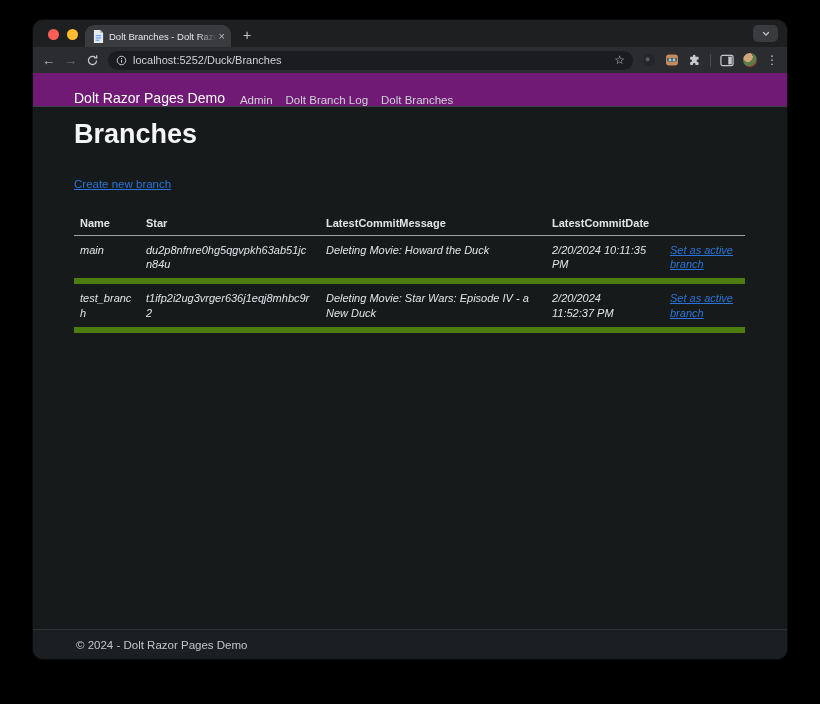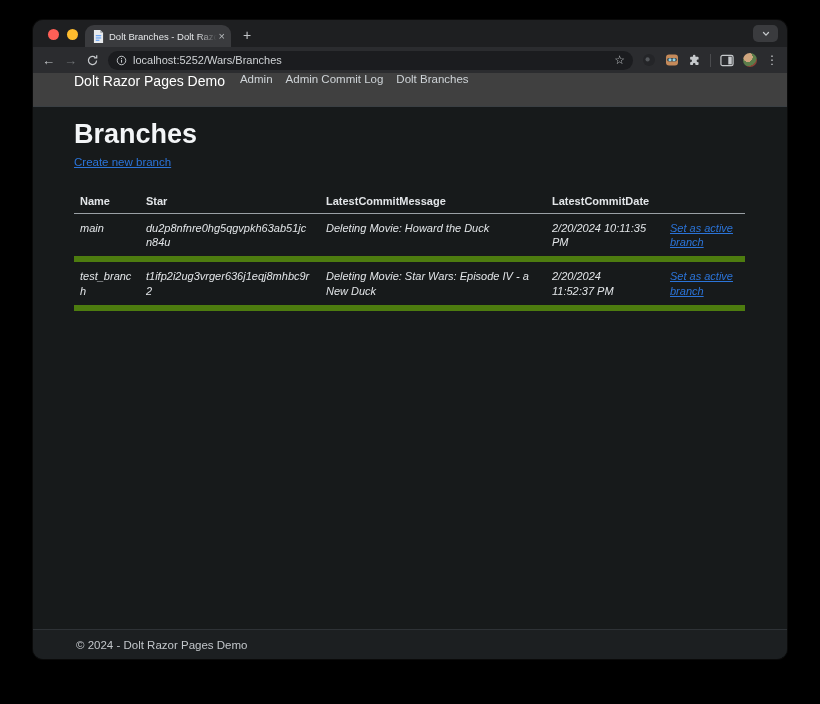--- a/index.html
+++ b/index.html
@@ -41,31 +41,31 @@
   .url-text { flex:1; font-size:11px; color:#d0d3d6; white-space:nowrap; overflow:hidden; }
   .star { font-size:12px; color:#c3c6c9; line-height:1; }
   .tool-icons { display:flex; align-items:center; gap:9px; flex:none; }
   .sep { width:1px; height:13px; background:#4a4b4e; }
   .avatar { width:14px; height:14px; border-radius:50%;
             background:radial-gradient(circle at 35% 30%, #cfa57e 0 35%, #5c7d4a 36% 65%, #8a4436 66% 100%); }
   .kebab { font-size:12px; color:#c6c9cc; line-height:1; }
 
   
   .page { flex:1; display:flex; flex-direction:column; background:#171a1b; min-height:0; }
-  .app-navbar { height:34px; flex:none; background:#404040; border-bottom:1px solid #3a3f43;
-                display:flex; align-items:flex-start; padding:0 41px; }
+  .app-navbar { height:34px; flex:none; background:#701a75; border-bottom:1px solid #3a3f43;
+                display:flex; align-items:flex-end; padding:0 41px; }
   .brand { font-size:14px; color:#fff; margin-right:15px; text-decoration:none; }
   .nav-links { display:flex; gap:13px; }
   .nav-link { font-size:11.5px; color:#ced3d7; text-decoration:none; }
 
   .content { flex:1; padding:12px 42px 0 41px; min-height:0; }
-  h1.page-title { font-size:27px; font-weight:700; color:#f3f5f7; line-height:1.18; margin-bottom:1px; }
+  h1.page-title { font-size:27px; font-weight:700; color:#f3f5f7; line-height:1.18; margin-bottom:15px; }
   .active-branch { font-size:11.5px; color:#e2e5e8; line-height:1.15; margin-top:5px; }
   .create-link { display:inline-block; font-size:11.5px; color:var(--link,#2b74d9);
-                 text-decoration:underline; margin-top:4px; line-height:1.15; }
+                 text-decoration:underline; margin-top:12px; line-height:1.15; }
 
   table.branches { margin-top:20px; width:671px; border-collapse:collapse; table-layout:fixed;
                    font-size:11px; color:#e2e5e8; }
   col.c-name{width:66px;} col.c-hash{width:180px;} col.c-msg{width:226px;}
   col.c-date{width:118px;} col.c-act{width:81px;}
   .branches th { text-align:left; font-weight:700; padding:5px 8px 6px 6px;
                  border-bottom:1px solid #9aa0a5; }
   .branches td { vertical-align:top; padding:7px 8px 7px 6px; line-height:1.3;
                  border-bottom:6px solid #4d7c0f; overflow-wrap:break-word;font-style:italic; }
   .branches a { color:var(--link,#2b74d9); text-decoration:underline; }
@@ -112,21 +112,21 @@
     <svg class="icon-svg" width="13" height="13" viewBox="0 0 16 16">
       <path d="M13 8a5 5 0 1 1-1.4-3.5" fill="none" stroke="#c6c9cc" stroke-width="1.5"></path>
       <path d="M13.2 1.6v3.2H10" fill="none" stroke="#c6c9cc" stroke-width="1.5"></path>
     </svg>
     <div class="omnibox">
       <svg class="icon-svg" width="11" height="11" viewBox="0 0 16 16">
         <circle cx="8" cy="8" r="6.2" fill="none" stroke="#c6c9cc" stroke-width="1.4"></circle>
         <rect x="7.3" y="7" width="1.5" height="4.2" fill="#c6c9cc"></rect>
         <rect x="7.3" y="4.4" width="1.5" height="1.5" fill="#c6c9cc"></rect>
       </svg>
-      <span class="url-text">localhost:5252/Wars/Branches</span>
+      <span class="url-text">localhost:5252/Duck/Branches</span>
       <span class="star">☆</span>
     </div>
     <div class="tool-icons">
       <svg class="icon-svg" width="14" height="14" viewBox="0 0 14 14">
         <circle cx="7" cy="7" r="6" fill="#242528"></circle>
         <path d="M7 1a6 6 0 0 1 0 12 6 6 0 0 0 0-12z" fill="#8d9196"></path>
         <circle cx="5.6" cy="6.4" r="2.1" fill="#55585c"></circle>
       </svg>
       <svg class="icon-svg" width="14" height="14" viewBox="0 0 14 14">
         <rect x="1" y="1.5" width="12" height="11" rx="3" fill="#c58a5a"></rect>
@@ -145,21 +145,21 @@
       <span class="avatar"></span>
       <span class="kebab">⋮</span>
     </div>
   </div>
 
   <div class="page">
     <div class="app-navbar">
       <a class="brand">Dolt Razor Pages Demo</a>
       <nav class="nav-links">
         <a class="nav-link">Admin</a>
-        <a class="nav-link">Admin Commit Log</a>
+        <a class="nav-link">Dolt Branch Log</a>
         <a class="nav-link">Dolt Branches</a>
       </nav>
     </div>
 
     <div class="content">
       <h1 class="page-title">Branches</h1>
       <a class="create-link">Create new branch</a>
 
       <table class="branches">
         <colgroup>

